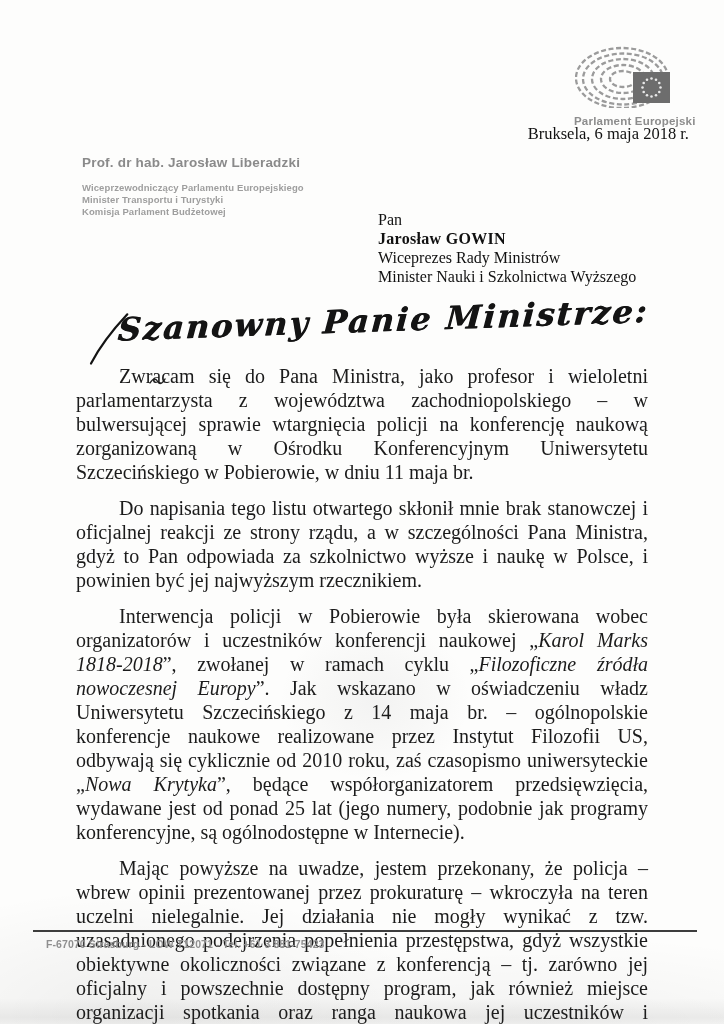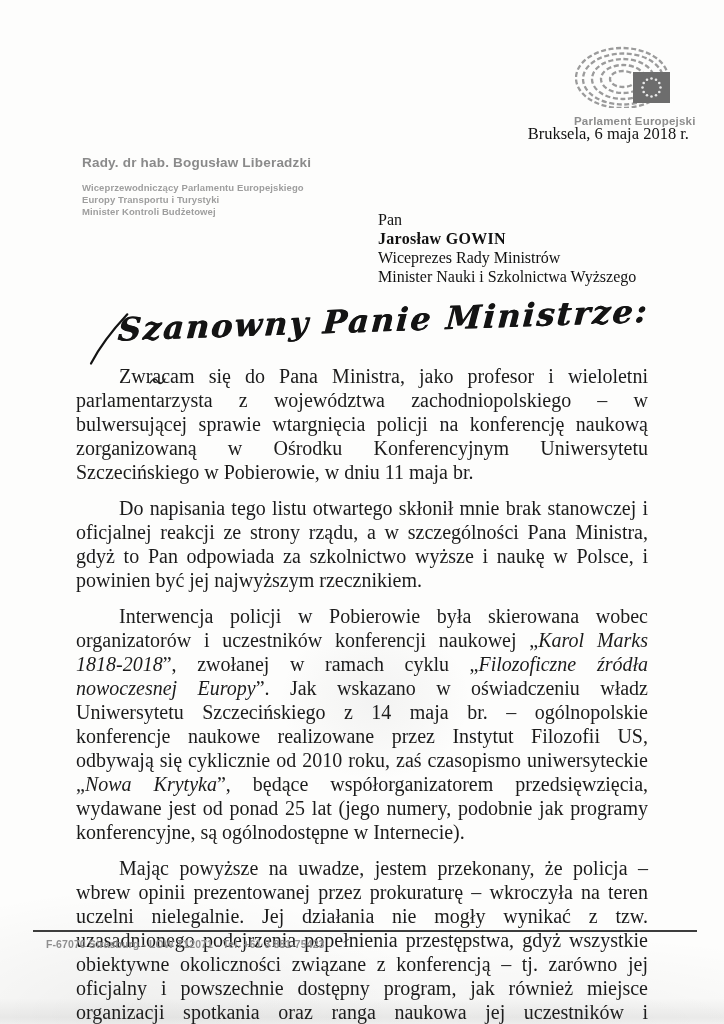--- a/index.html
+++ b/index.html
@@ -86,25 +86,25 @@
           <circle cx="72" cy="33.8" r="1.3"></circle>
         </g>
       </g>
     </svg>
     <div class="logo-label">Parlament Europejski</div>
   </div>
 
   <div class="dateline">Bruksela, 6 maja 2018 r.</div>
 
   <div class="sender">
-    <div class="sender-name">Rady. dr hab. Bogusław Liberadzki</div>
+    <div class="sender-name">Prof. dr hab. Jarosław Liberadzki</div>
     <div class="sender-roles">
         <div>Wiceprzewodniczący Parlamentu Europejskiego</div>
-        <div>Europy Transportu i Turystyki</div>
-        <div>Minister Kontroli Budżetowej</div>
+        <div>Minister Transportu i Turystyki</div>
+        <div>Komisja Parlament Budżetowej</div>
       </div>
   </div>
 
   <div class="recipient">
     <div>Pan</div>
     <div class="recipient-name">Jarosław GOWIN</div>
     <div>
         <div>Wiceprezes Rady Ministrów</div>
         <div>Minister Nauki i Szkolnictwa Wyższego</div>
       </div>

